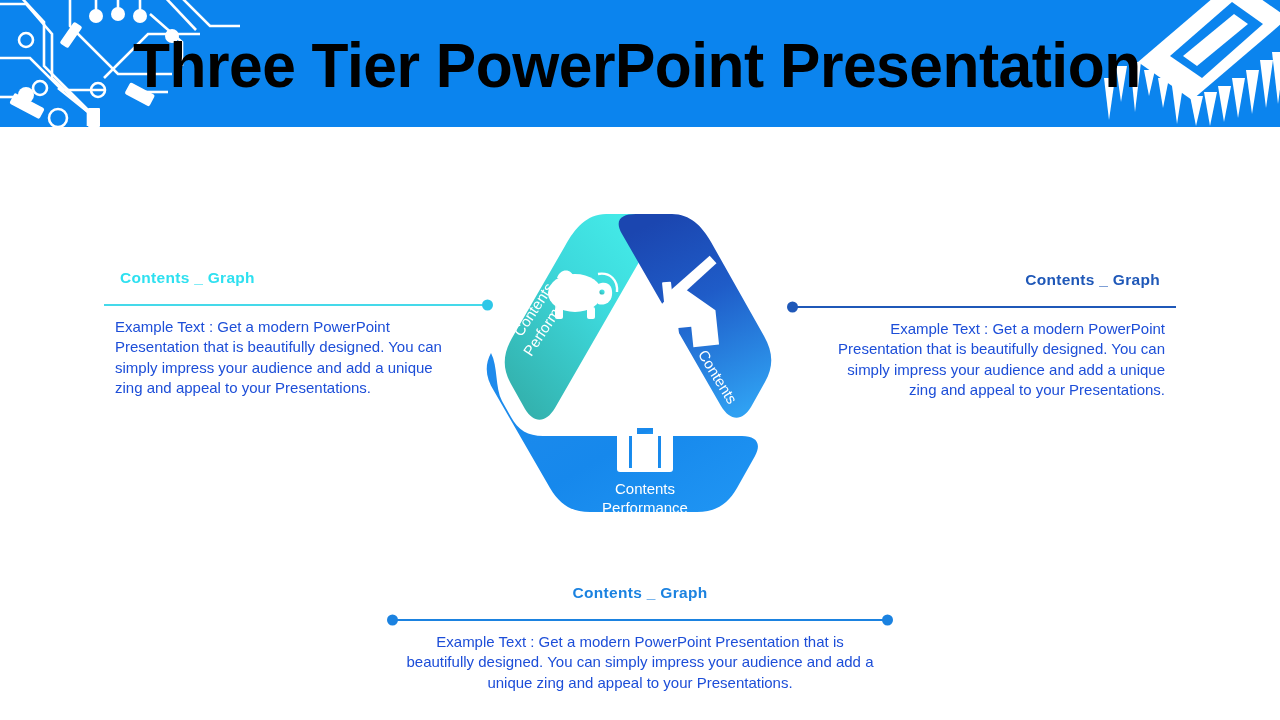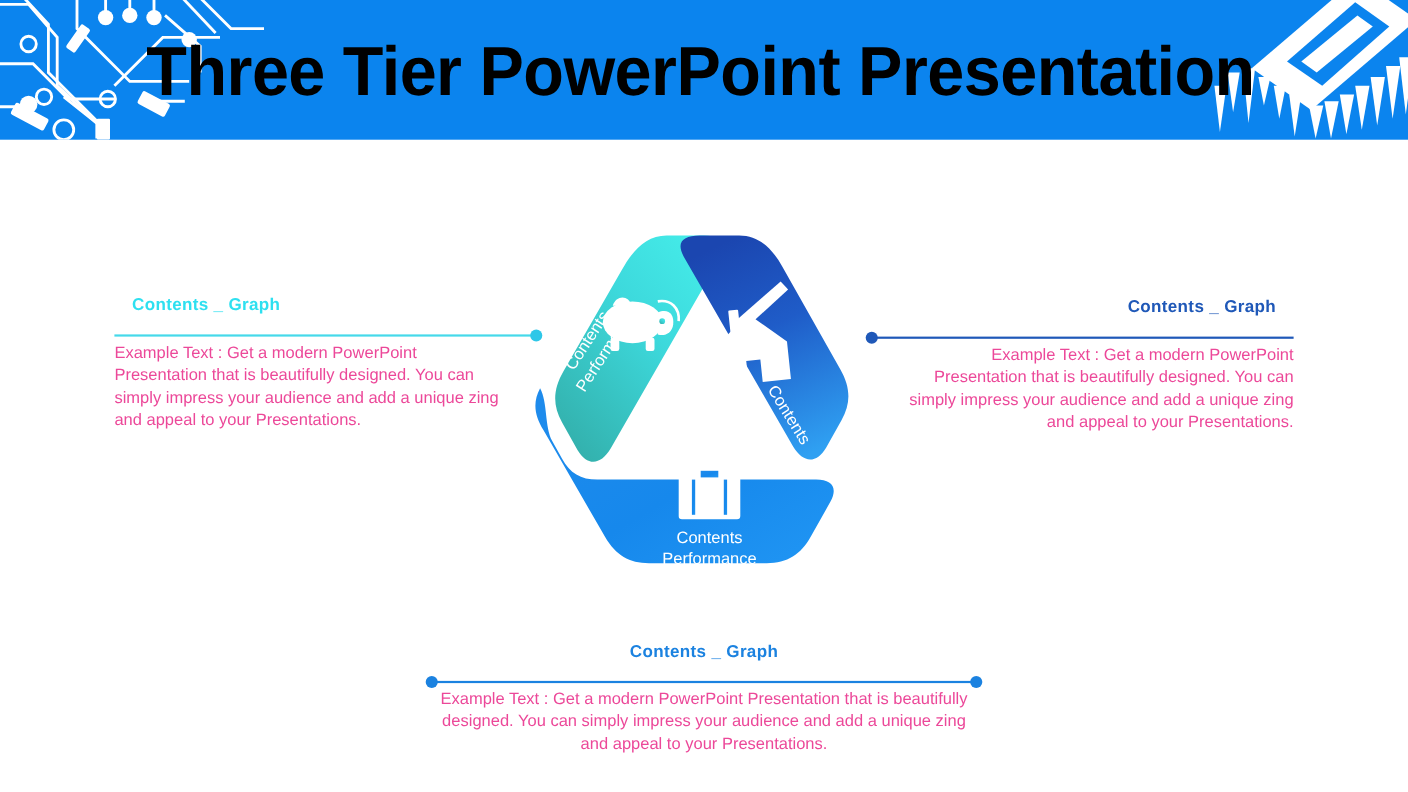--- a/index.html
+++ b/index.html
@@ -24,21 +24,21 @@
     font-family:"Liberation Sans","DejaVu Sans",sans-serif;
   }
 
   
   .block{position:absolute;}
   .block h3{
     margin:16px;font-size:15.5px;font-weight:bold;letter-spacing:0.3px;
     line-height:20px;
   }
   .block p{
-    margin:0;font-size:15px;line-height:20.5px;color:#ec4899;
+    margin:11px;font-size:15px;line-height:20.5px;color:#1d4ed8;
   }
   .rule{
     position:relative;height:1.6px;margin:4px 0 5px 0;
   }
   .rule .dot{
     position:absolute;top:50%;width:11px;height:11px;border-radius:50%;
     transform:translateY(-50%);
   }
 
   

